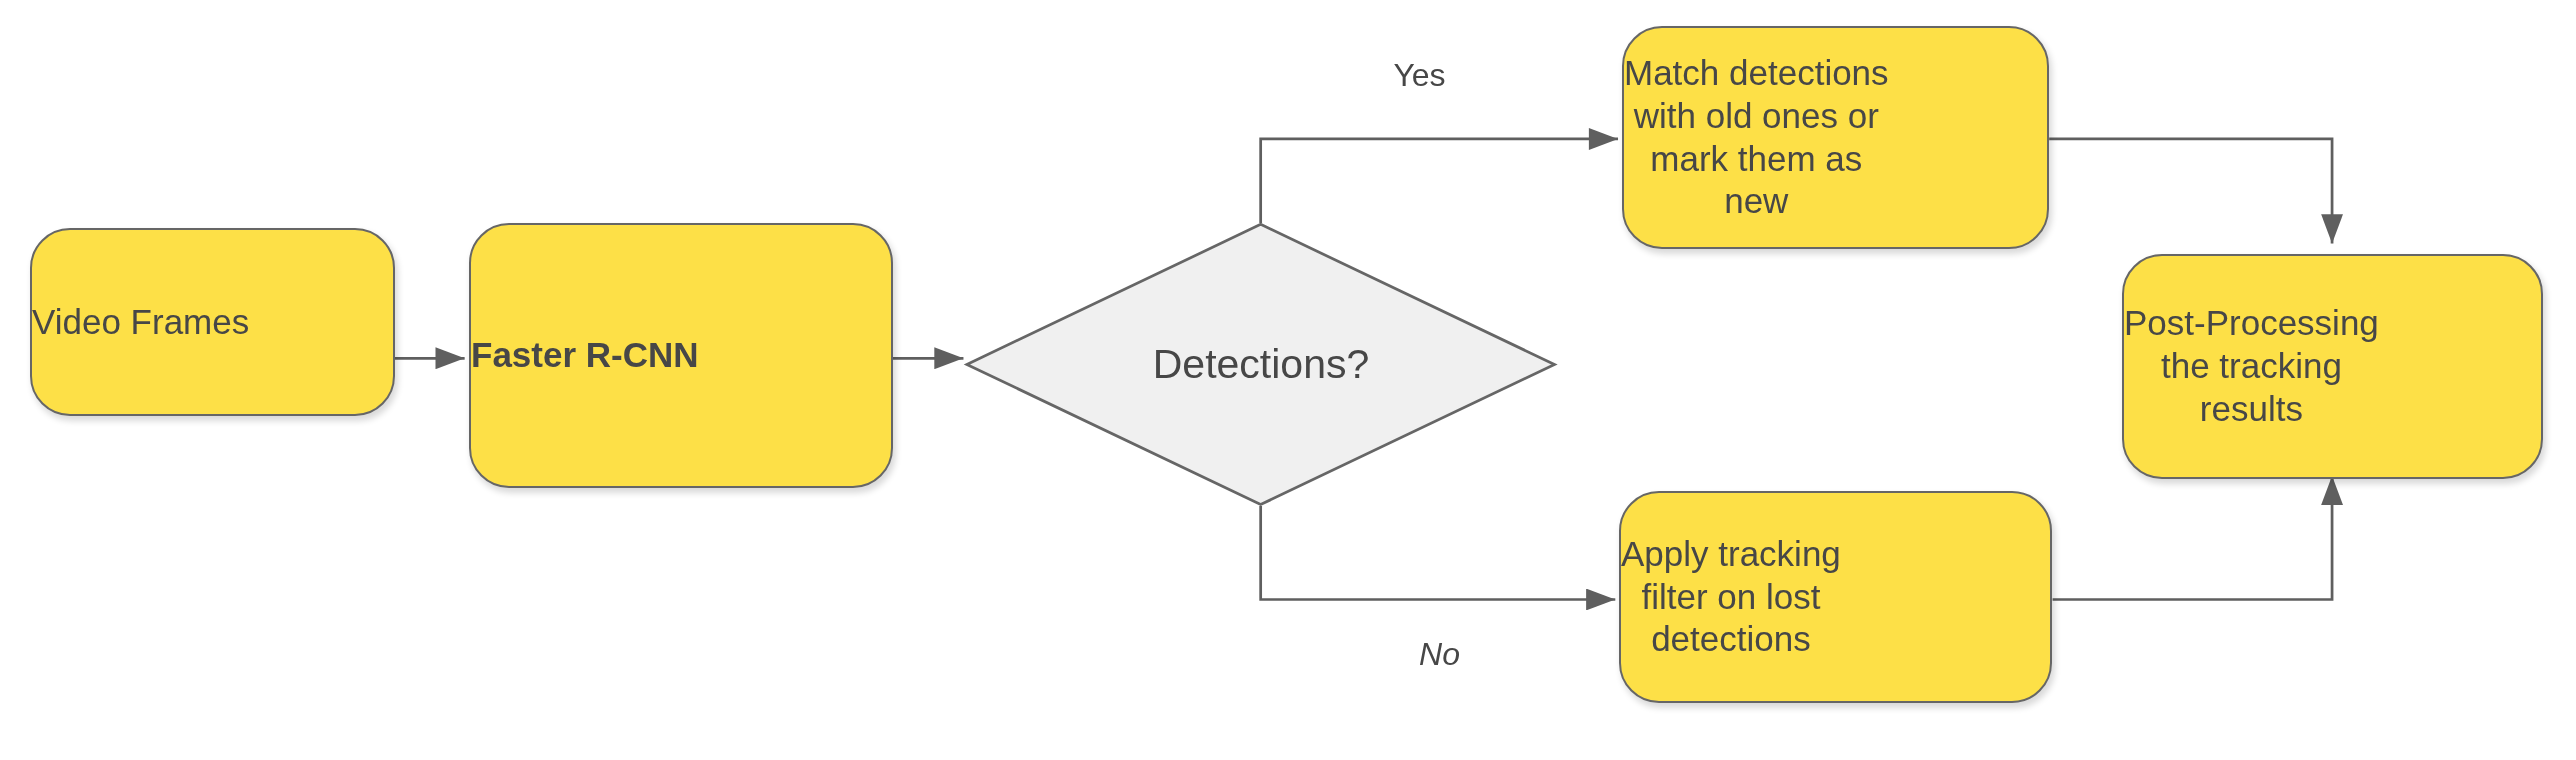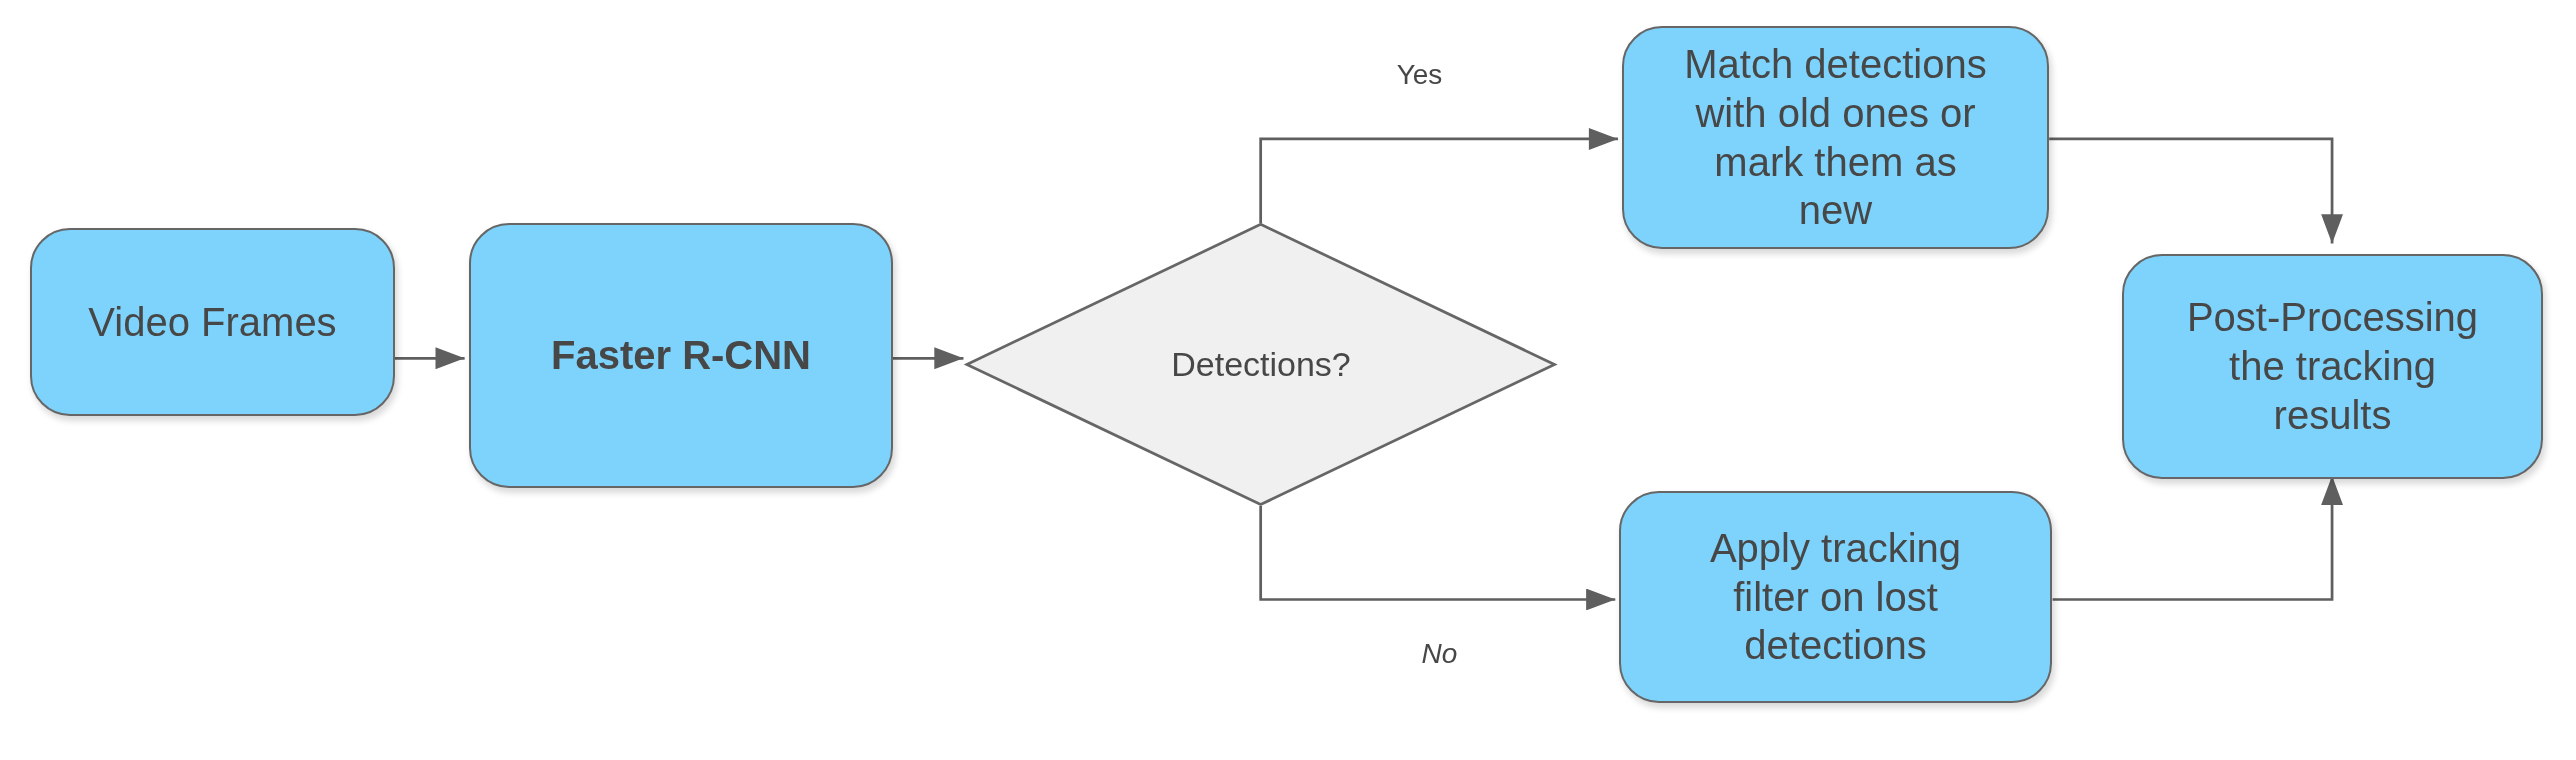--- a/index.html
+++ b/index.html
@@ -25,52 +25,52 @@
     stroke: #5f5f5f;
     stroke-width: 4;
   }
   .diamond {
     stroke: #666666;
     stroke-width: 4;
   }
   .node {
     position: absolute;
     box-sizing: border-box;
-    background: #7dd3fc;
+    background: #fde047;
     border: 2.7px solid #666666;
     border-radius: 40px;
     box-shadow: 2.7px 4.1px 6.1px rgba(0,0,0,0.15);
     display: flex;
     align-items: center;
-    justify-content: center;
+    justify-content: flex-start;
     text-align: center;
     color: #474747;
-    font-size: 40px;
+    font-size: 35px;
     line-height: 1.22;
   }
   .node-label {
     white-space: pre-line;
   }
   .diamond-label-box {
     position: absolute;
     display: flex;
     align-items: center;
     justify-content: center;
     text-align: center;
     color: #474747;
-    font-size: 34px;
+    font-size: 41px;
     line-height: 1.22;
   }
   .edge-label {
     position: absolute;
     display: flex;
     align-items: center;
     justify-content: center;
     color: #474747;
-    font-size: 28px;
+    font-size: 32px;
   }
   
   #node-video-frames     { left:   30px; top: 228px; width: 365px; height: 188px; }
   #node-faster-rcnn      { left:  469px; top: 223px; width: 424px; height: 265px; font-weight: bold; }
   #node-match-detections { left: 1622px; top:  26px; width: 427px; height: 223px; }
   #node-apply-tracking   { left: 1619px; top: 491px; width: 433px; height: 212px; }
   #node-post-processing  { left: 2122px; top: 254px; width: 421px; height: 225px; }
   #diamond-label         { left: 1090px; top: 327px; width: 342px; height: 75px; }
   #edge-label-yes        { left: 1351px; top:  51px; width: 137px; height:  48px; }
   #edge-label-no         { left: 1371px; top: 630px; width: 137px; height:  48px; font-style: italic; }

